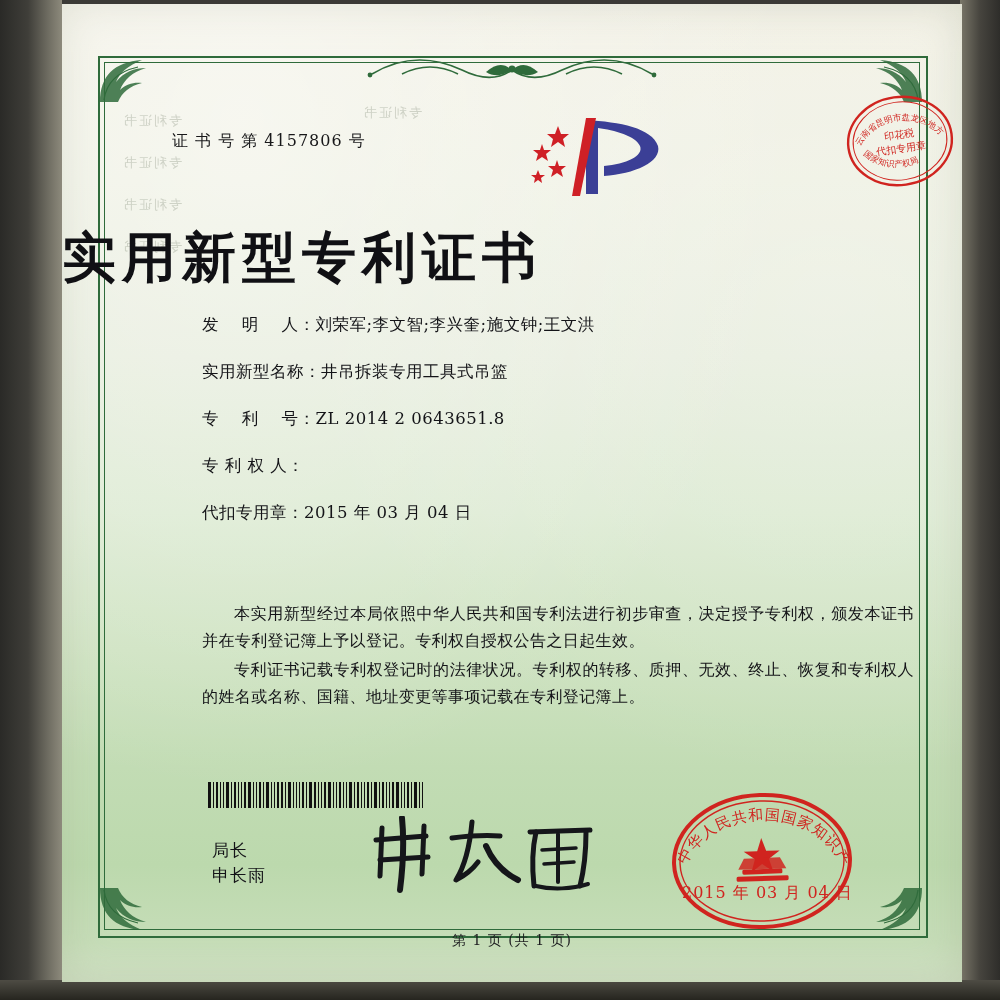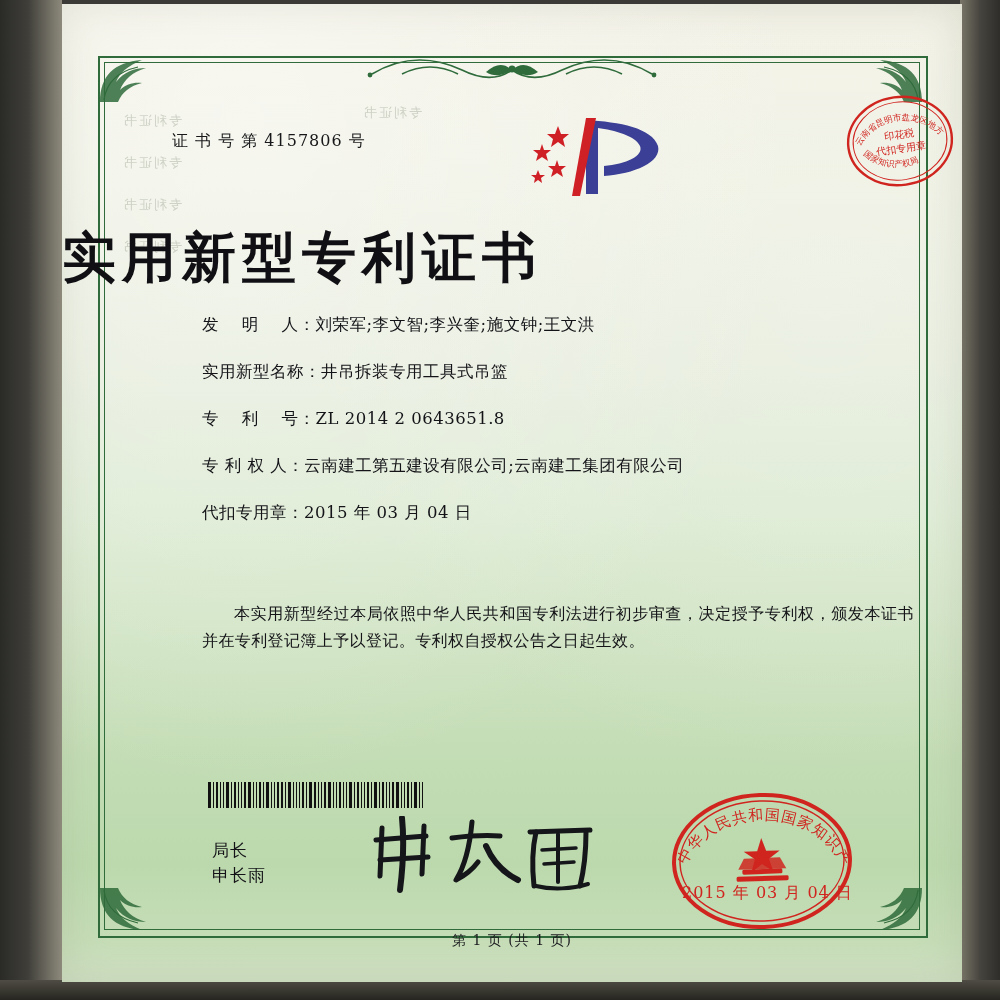--- a/index.html
+++ b/index.html
@@ -363,30 +363,30 @@
       <div class="field-row">
         <span class="field-label">实用新型名称：</span>
         <span class="field-value">井吊拆装专用工具式吊篮</span>
       </div>
       <div class="field-row">
         <span class="field-label">专　 利　 号：</span>
         <span class="field-value">ZL 2014 2 0643651.8</span>
       </div>
       <div class="field-row">
         <span class="field-label">专 利 权 人：</span>
-        <span class="field-value">云南建工第五建设有限公司;云南建工集团有限公司</span>
       </div>
       <div class="field-row">
         <span class="field-label">代扣专用章：</span>
         <span class="field-value">2015 年 03 月 04 日</span>
       </div>
     </div>
 
     <div class="paragraphs">
       <p>本实用新型经过本局依照中华人民共和国专利法进行初步审查，决定授予专利权，颁发本证书并在专利登记簿上予以登记。专利权自授权公告之日起生效。</p>
+      <p>专利证书记载专利权登记时的法律状况。专利权的转移、质押、无效、终止、恢复和专利权人的姓名或名称、国籍、地址变更等事项记载在专利登记簿上。</p>
     </div>
 
     <div class="barcode" id="barcode">
         <i style="width: 3px;"></i>
         <i style="width: 1px;"></i>
         <i style="width: 2px;"></i>
         <i style="width: 1px;"></i>
         <i style="width: 1px;"></i>
         <i style="width: 3px;"></i>
         <i style="width: 1px;"></i>

